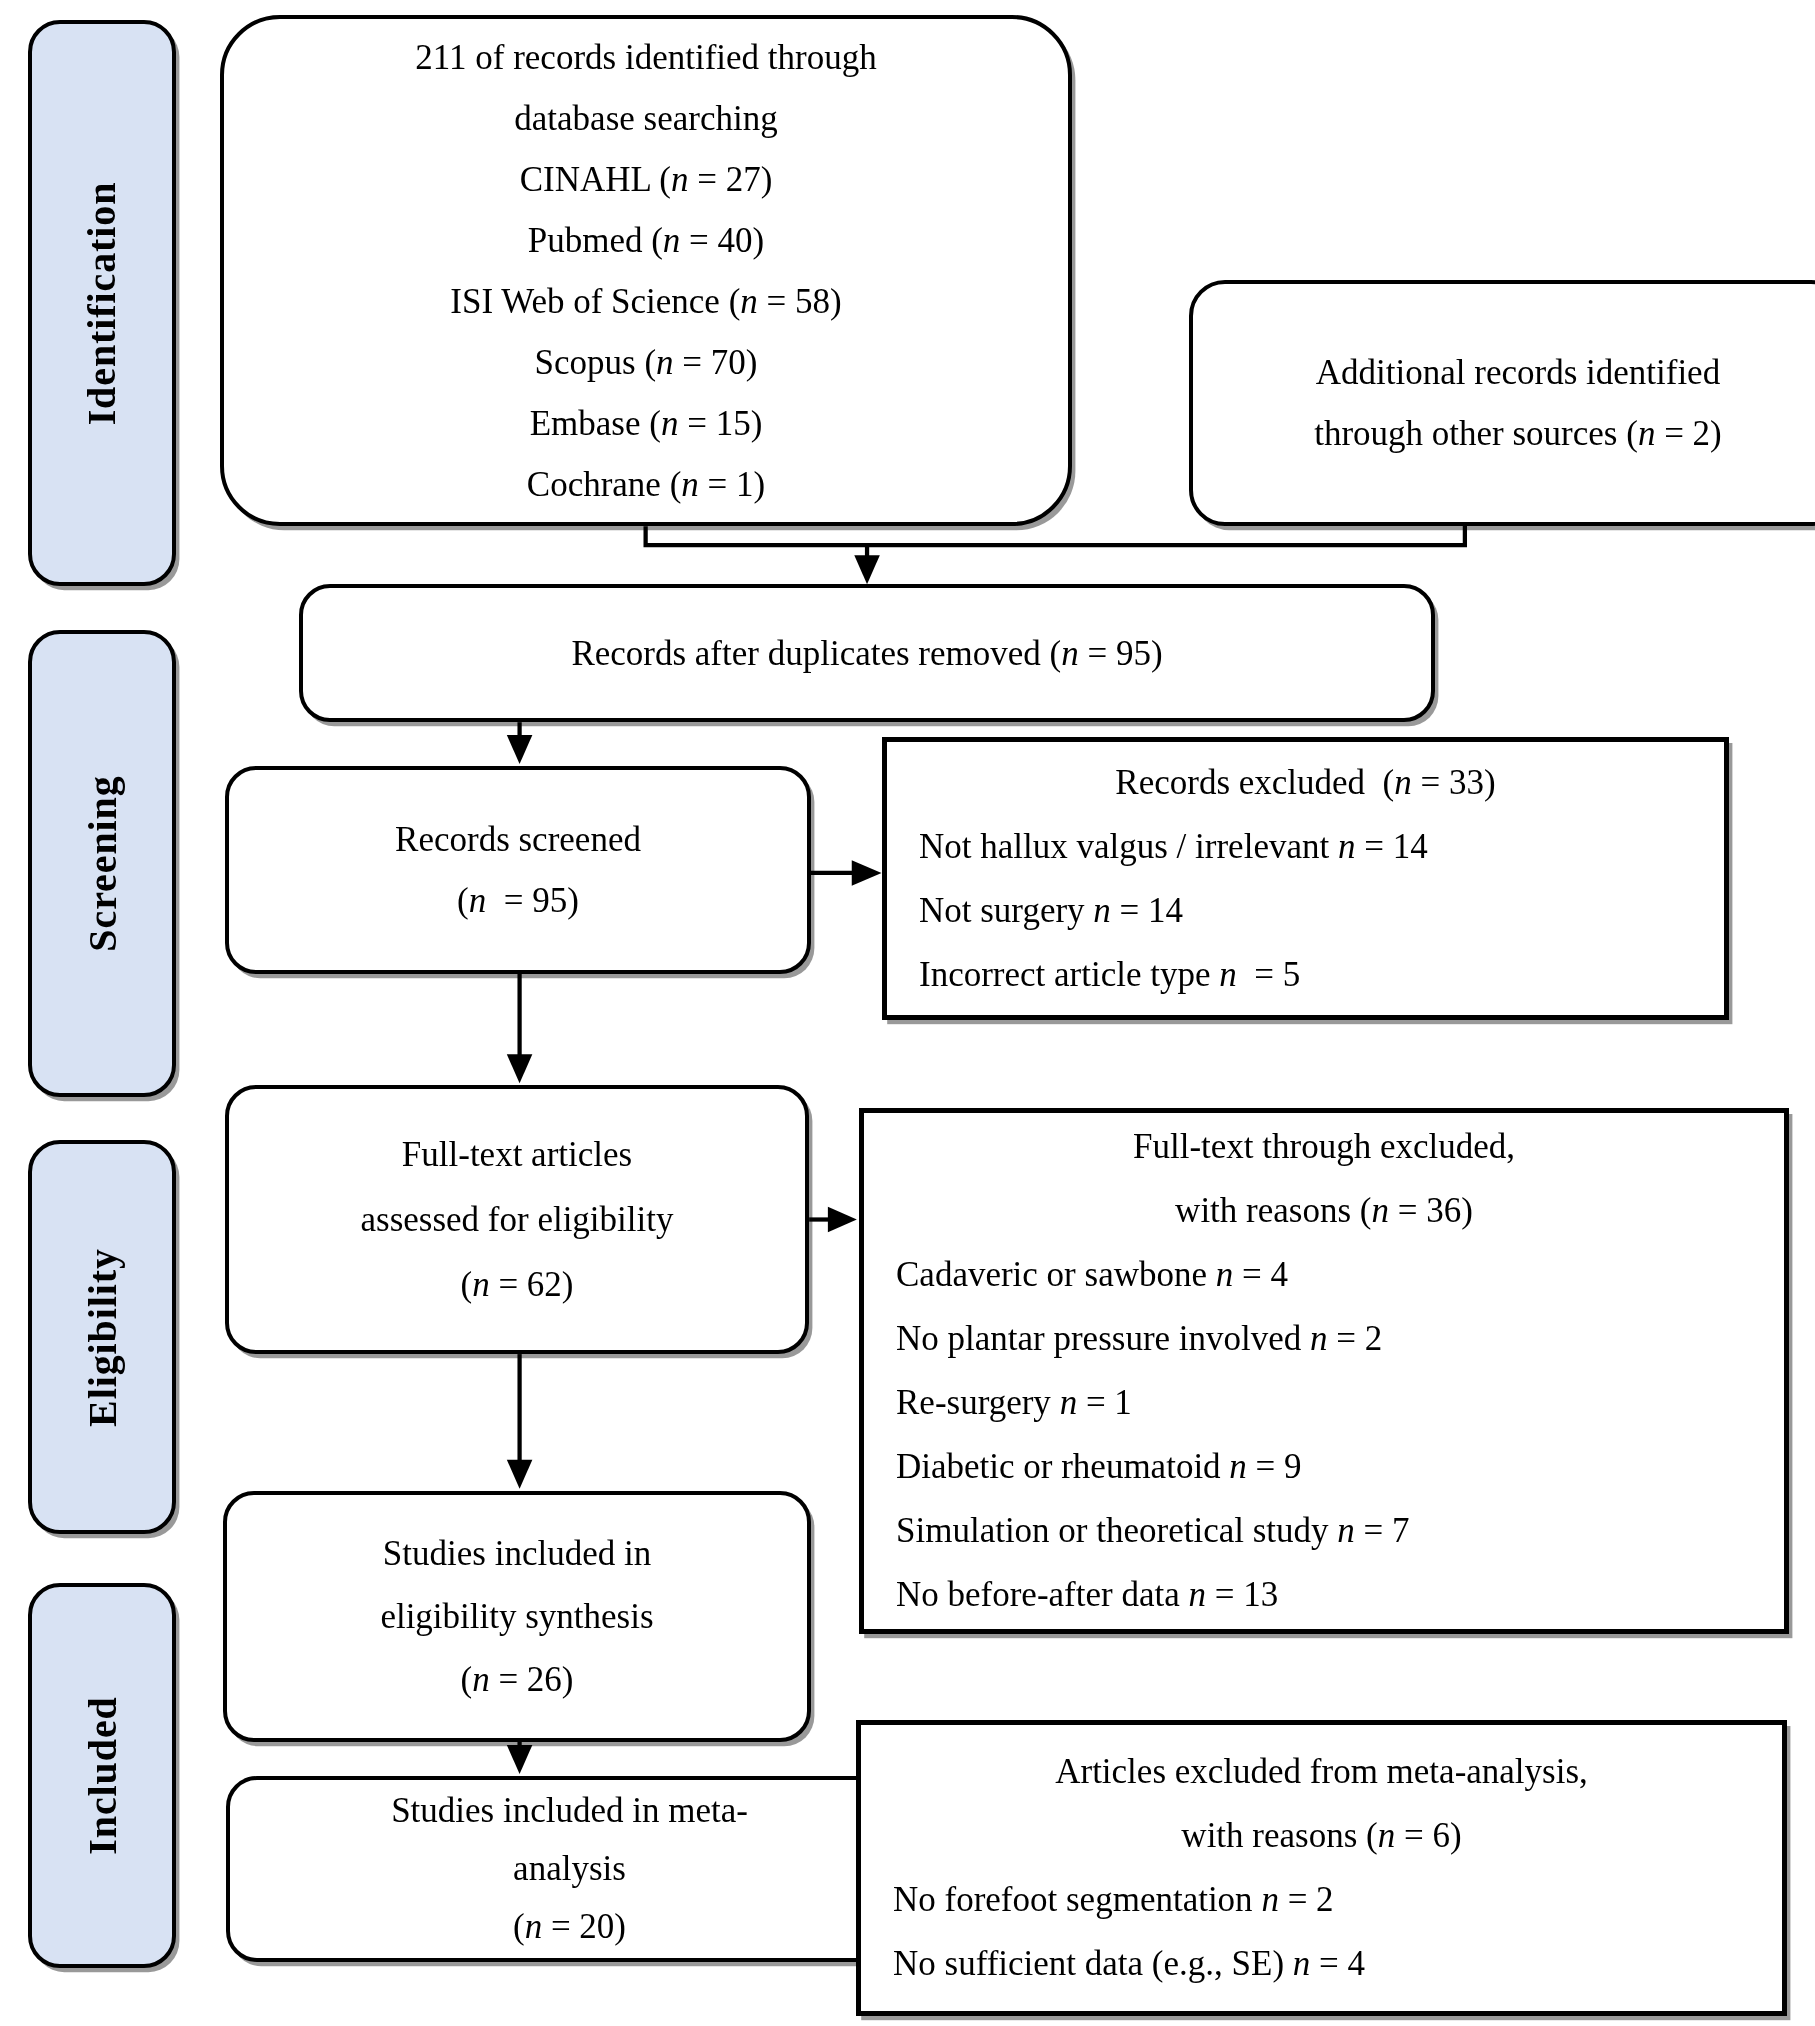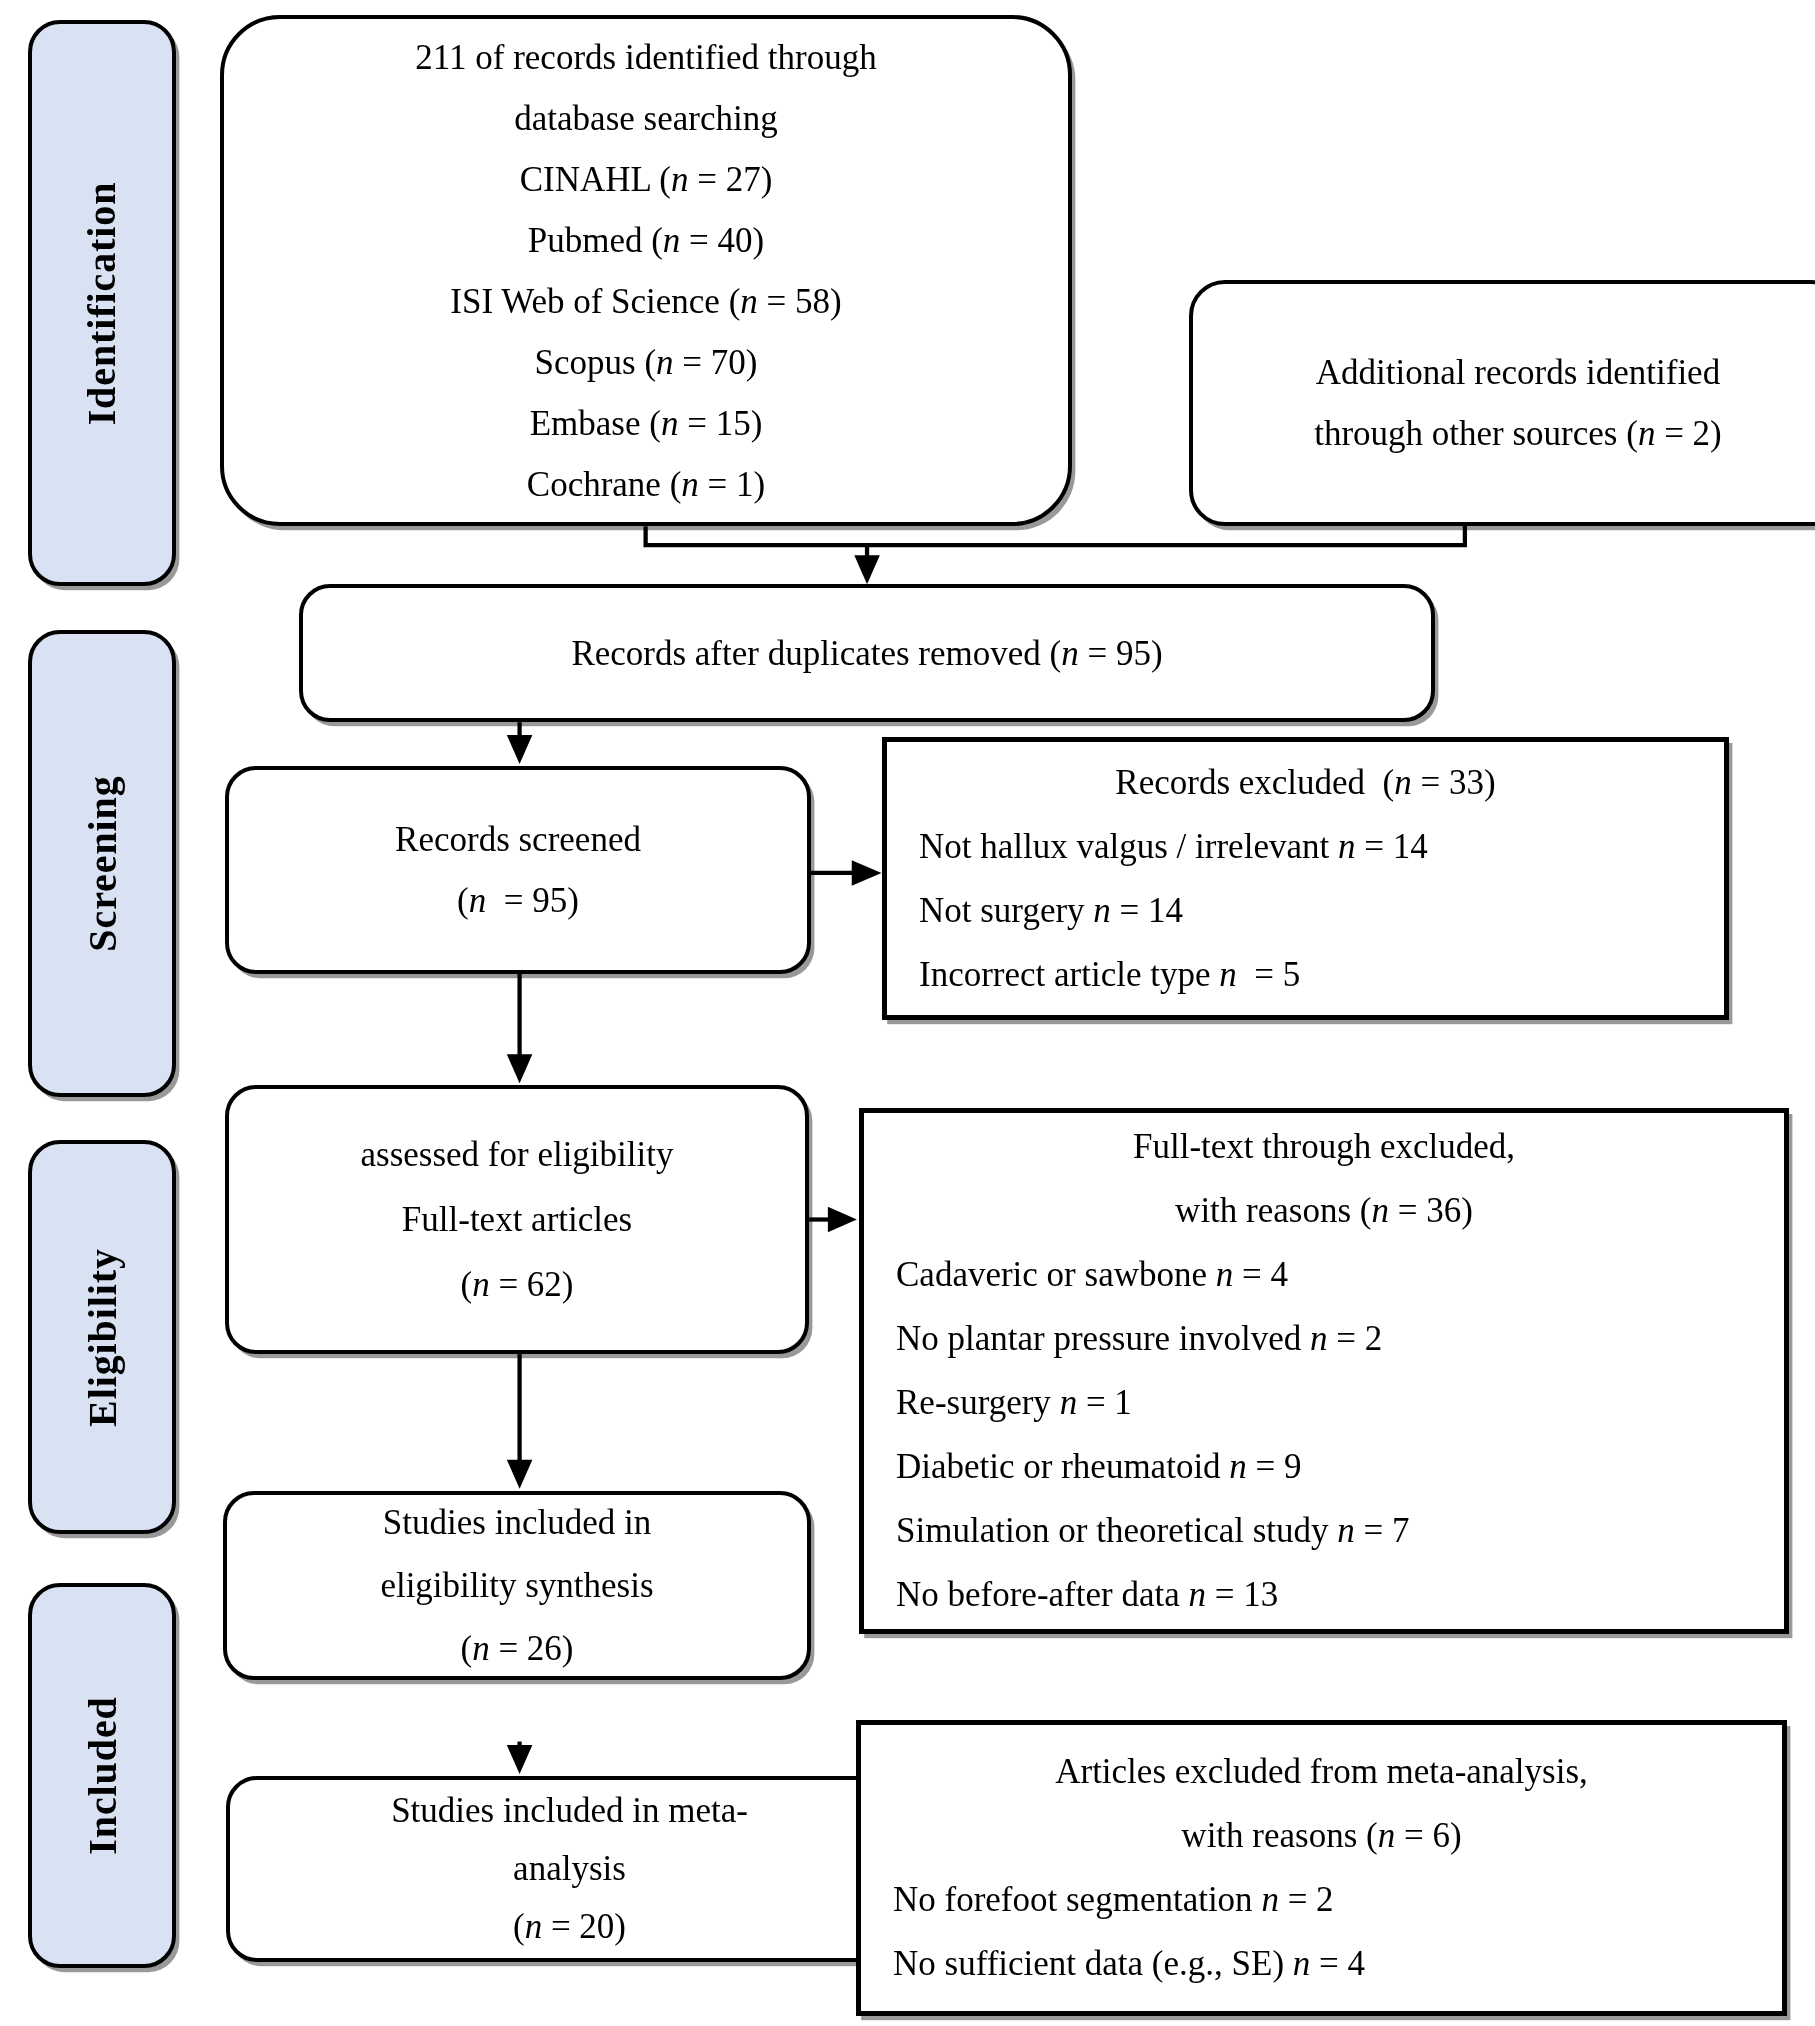--- a/index.html
+++ b/index.html
@@ -43,21 +43,21 @@
   .line { text-align: center; line-height: 61px; white-space: pre-wrap; }
 
   #box-records-identified   { left: 220px;  top: 15.3px;   width: 852px; height: 511px; border-radius: 60px; }
   #box-additional-records   { left: 1189px; top: 232px;  width: 658px;  height: 246px; border-radius: 36px; margin-top: 48px; }
   #box-duplicates-removed   { left: 299px;  top: 584px;  width: 1136px; height: 138px; }
   #box-records-screened     { left: 225px;  top: 766px;  width: 586px;  height: 208px; }
   #box-records-excluded     { left: 882px; top: 737px;  width: 847px;  height: 283px; }
   #box-fulltext-assessed    { left: 225px;  top: 1085px; width: 584px;  height: 269px; }
   #box-fulltext-assessed .line { line-height: 65px; }
   #box-fulltext-excluded    { left: 859px; top: 1108px; width: 930px; height: 526px; }
-  #box-qualitative-synthesis{ left: 223px;  top: 1491px; width: 588px;  height: 189px; }
+  #box-qualitative-synthesis{ left: 223px;  top: 1491px; width: 588px;  height: 251px; }
   #box-qualitative-synthesis .line { line-height: 63px; }
   #box-meta-analysis        { left: 226px;  top: 1776px; width: 687px;  height: 186px; }
   #box-meta-analysis .line  { line-height: 58px; }
   #box-meta-excluded        { left: 856px; top: 1720px; width: 931px; height: 296px; }
 
   
   .excl .line { line-height: 64px; }
   .excl .reasons .line { text-align: left; padding-left: 32px; padding-right: 6.8px; }
 </style>
 </head>
@@ -141,22 +141,22 @@
       </div>
     <div class="reasons">
         <div class="line">Not hallux valgus / irrelevant <i>n</i> = 14</div>
         <div class="line">Not surgery <i>n</i> = 14</div>
         <div class="line">Incorrect article type <i>n</i>  = 5</div>
       </div>
   </div>
 
   <div class="box rounded" id="box-fulltext-assessed">
     <div>
+        <div class="line">Full-text articles</div>
         <div class="line">assessed for eligibility</div>
-        <div class="line">Full-text articles</div>
         <div class="line">(<i>n</i> = 62)</div>
       </div>
   </div>
 
   <div class="box square excl" id="box-fulltext-excluded">
     <div class="heading">
         <div class="line">Full-text through excluded,</div>
         <div class="line">with reasons (<i>n</i> = 36)</div>
       </div>
     <div class="reasons">

